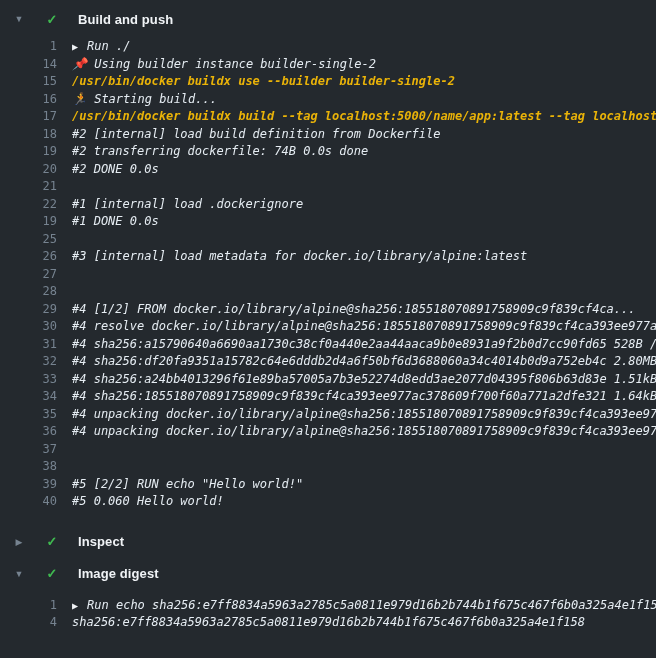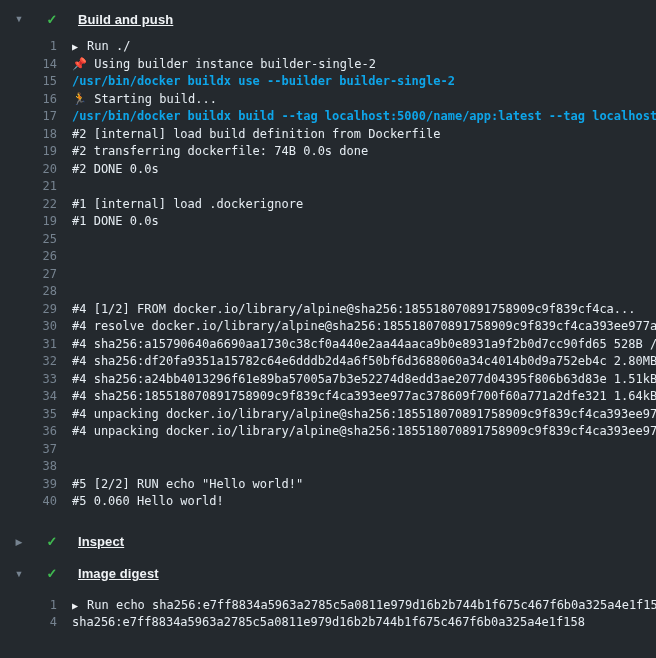--- a/index.html
+++ b/index.html
@@ -29,21 +29,20 @@
     margin-left:18px;
     font-size:13px; font-weight:bold;
     color:#3fb950;
     flex-shrink:0;
   }
   .sec-label {
     margin-left:18px;
     font-size:13px; font-weight:bold;
     color:#f0f3f6;
     letter-spacing:0.1px;
-    text-decoration:underline;
   }
 
   
   .sec-content { padding-bottom:15px; }
   .sec-content.digest { padding-top:7px; padding-bottom:0; }
   .log-line {
     display:flex;
     height:17.5px; line-height:17.5px;
     font-family:"DejaVu Sans Mono","Liberation Mono",monospace;
     font-size:12px;
@@ -54,22 +53,23 @@
     width:57px; flex-shrink:0;
     text-align:right;
     color:#768390;
     cursor:pointer;
   }
   .log-txt {
     padding-left:15px;
     color:#e6edf3;
     overflow:hidden;
     white-space:pre;
-  }
-  .log-txt.cmd { color:#0ea5e9; font-weight:bold; }
+    font-style:italic;
+  }
+  .log-txt.cmd { color:#eab308; font-weight:bold; }
   .grp-chevron {
     color:#f0f3f6;
     font-size:10px;
     margin-right:9px;
   }
   .group-line .log-txt { cursor:pointer; }
 </style>
 </head>
 <body>
 
@@ -137,20 +137,21 @@
     <span class="log-txt">#1 DONE 0.0s</span>
   </div>
 
   <div class="log-line">
     <span class="log-num">25</span>
     <span class="log-txt"></span>
   </div>
 
   <div class="log-line">
     <span class="log-num">26</span>
+    <span class="log-txt">#3 [internal] load metadata for docker.io/library/alpine:latest</span>
   </div>
 
   <div class="log-line">
     <span class="log-num">27</span>
   </div>
 
   <div class="log-line">
     <span class="log-num">28</span>
     <span class="log-txt"></span>
   </div>

